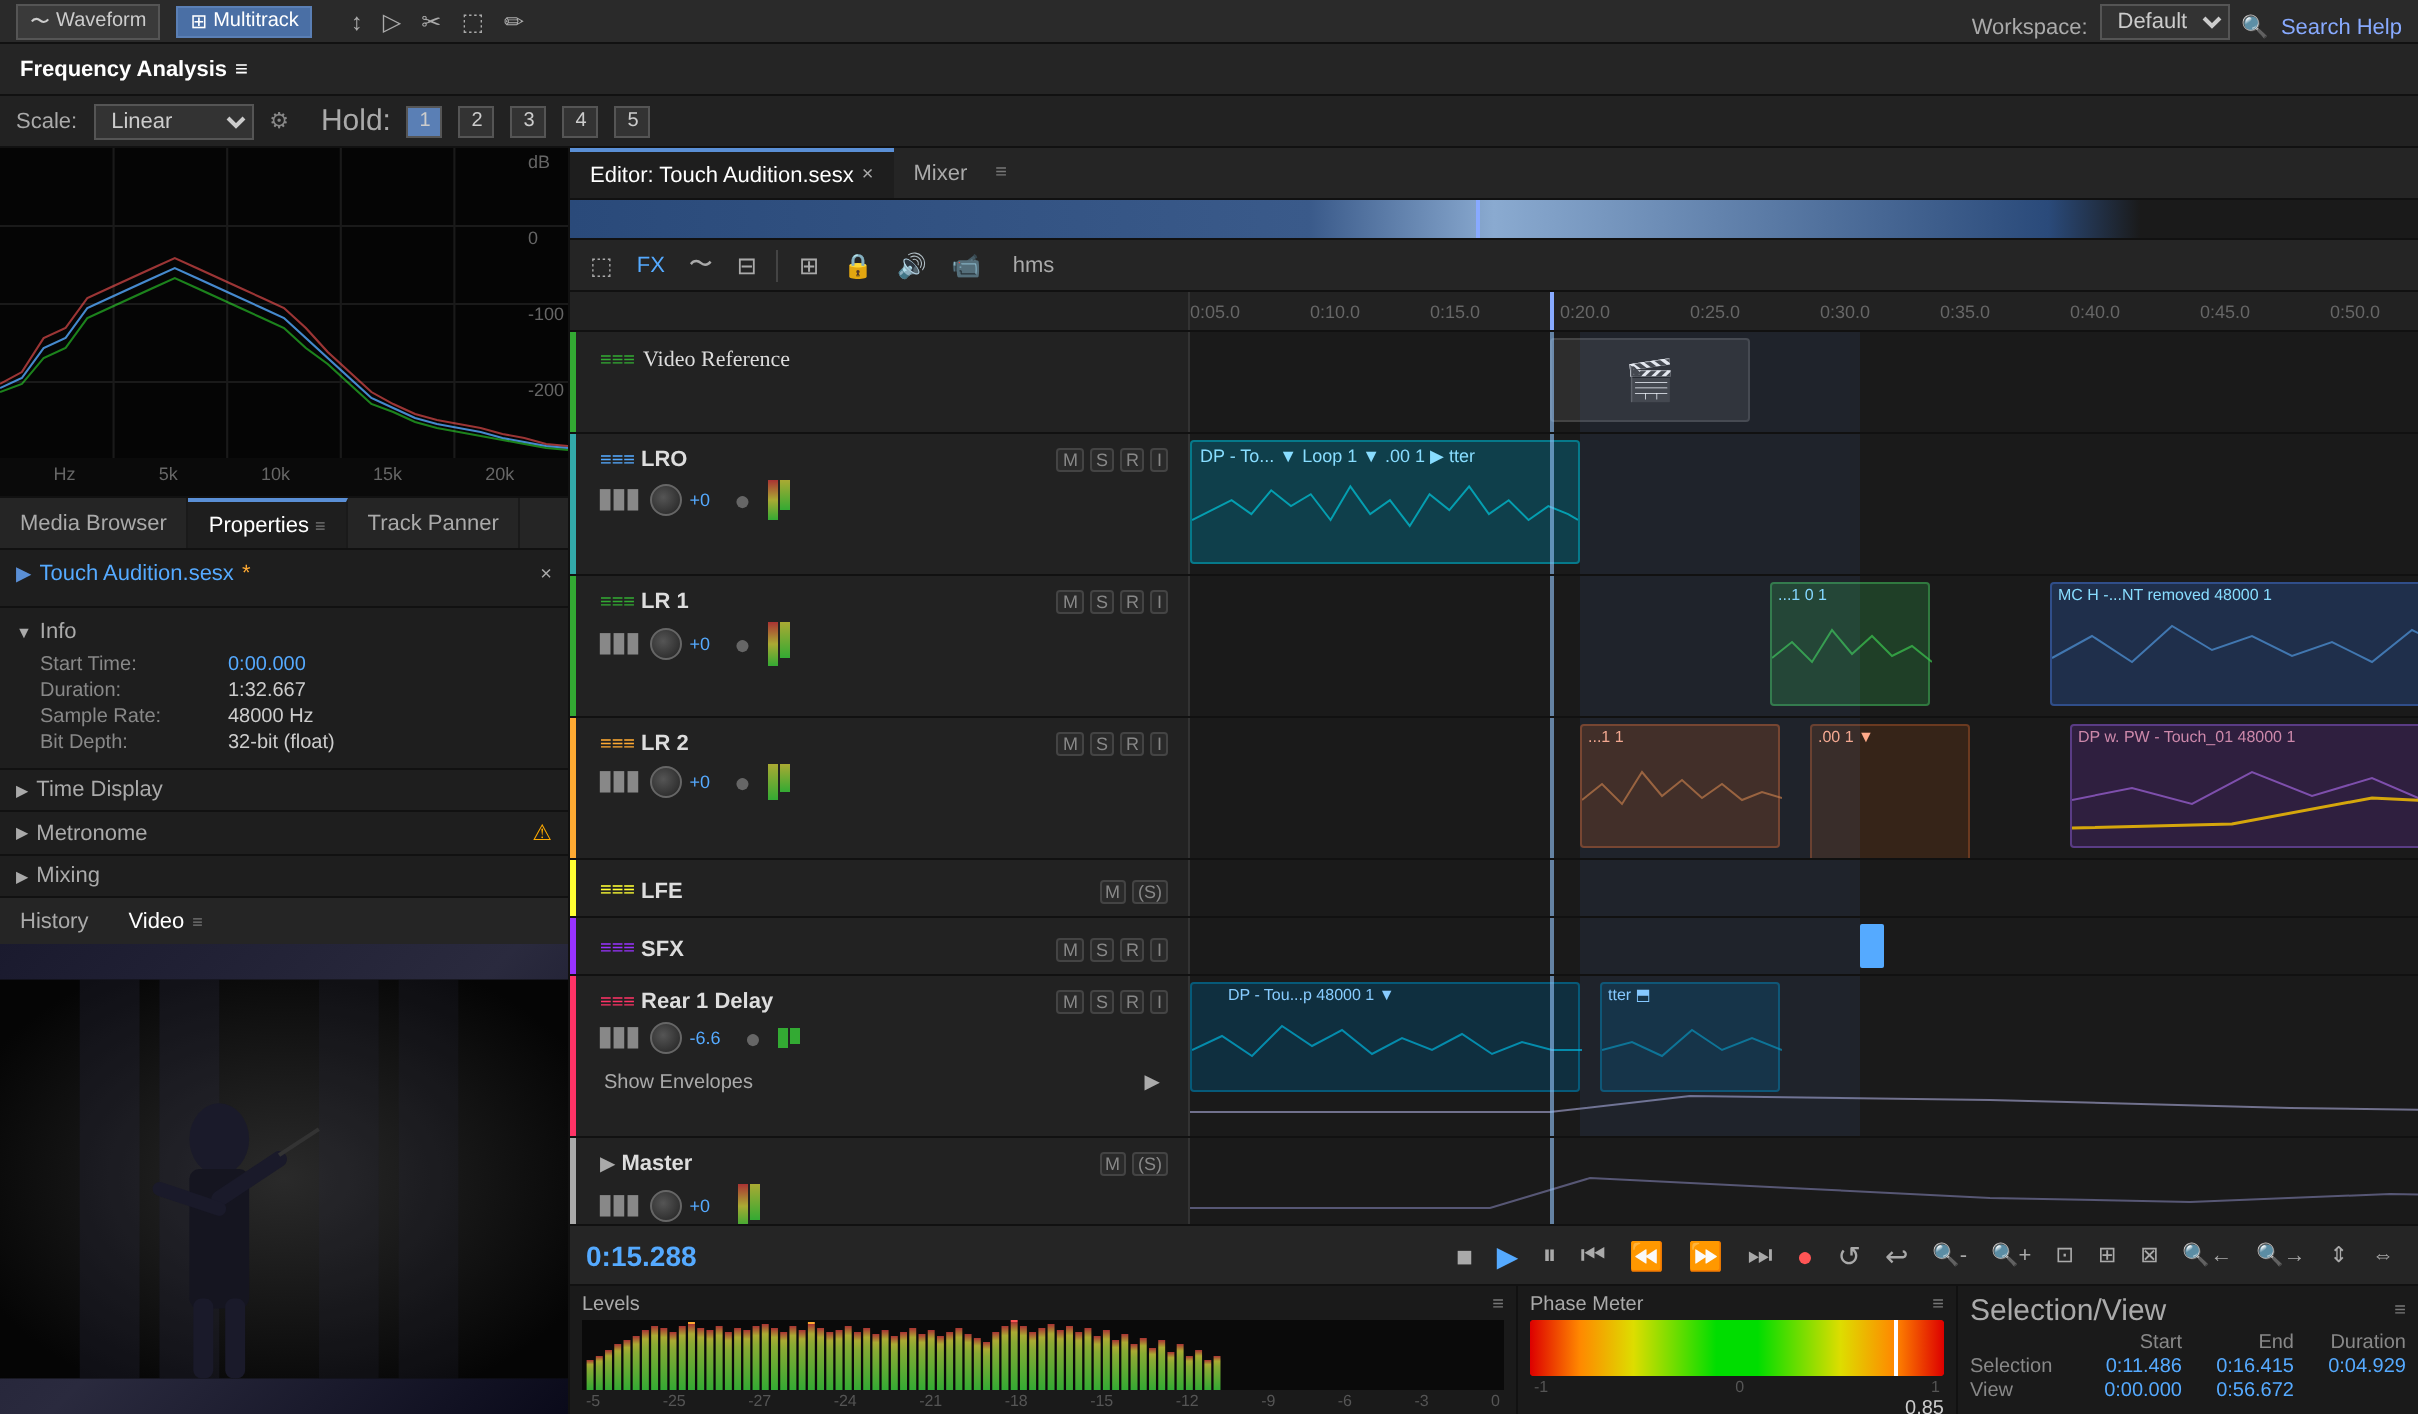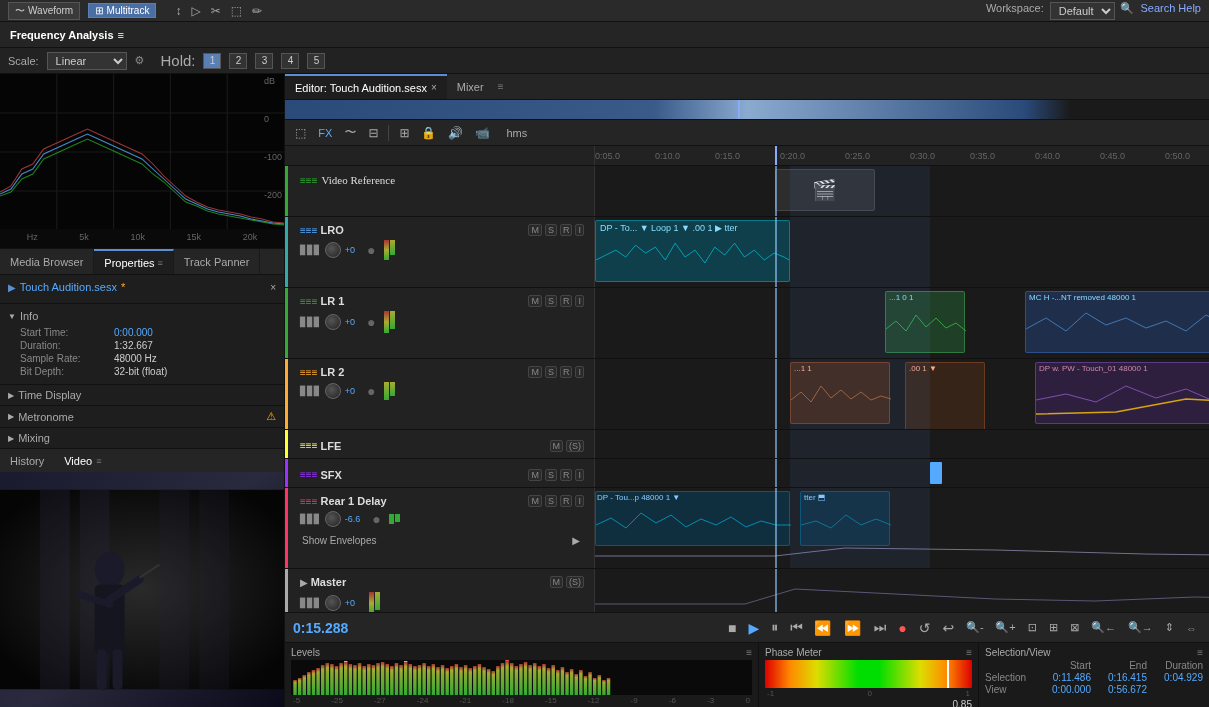--- a/index.html
+++ b/index.html
@@ -5,21 +5,21 @@
     * { margin: 0; padding: 0; box-sizing: border-box; }
     body { background: #1a1a1a; color: #ccc; font-family: 'Arial', sans-serif; font-size: 11px; width: 1209px; height: 707px; overflow: hidden; }
     
     
     .top-bar { display: flex; align-items: center; background: #2a2a2a; height: 22px; padding: 0 8px; border-bottom: 1px solid #111; }
     .top-bar-app { display: flex; align-items: center; gap: 8px; }
     .waveform-btn { background: #3a3a3a; border: 1px solid #555; color: #ccc; padding: 1px 6px; font-size: 10px; cursor: pointer; display: flex; align-items: center; gap: 3px; }
     .multitrack-btn { background: #4a6fa5; border: 1px solid #5a7fb5; color: #fff; padding: 1px 6px; font-size: 10px; cursor: pointer; display: flex; align-items: center; gap: 3px; }
     .top-bar-tools { display: flex; gap: 4px; margin-left: 8px; }
     .tool-icon { color: #aaa; font-size: 12px; cursor: pointer; padding: 1px 3px; }
-    .workspace-area { margin-left: auto; display: flex; align-items: flex-start; gap: 6px; font-size: 11px; color: #aaa; }
+    .workspace-area { margin-left: auto; display: flex; align-items: flex-end; gap: 6px; font-size: 11px; color: #aaa; }
     .workspace-select { background: #333; border: 1px solid #555; color: #ccc; font-size: 11px; padding: 1px 4px; }
     
     
     .panel-tabs-bar { display: flex; align-items: center; background: #252525; height: 26px; border-bottom: 1px solid #111; }
     .panel-freq-title { padding: 4px 10px; color: #fff; font-size: 11px; font-weight: bold; display: flex; align-items: center; gap: 4px; }
     
     
     .scale-bar { display: flex; align-items: center; background: #222; height: 26px; padding: 0 8px; gap: 8px; border-bottom: 1px solid #111; }
     .scale-label { color: #aaa; font-size: 11px; }
     .scale-select { background: #333; border: 1px solid #555; color: #ccc; font-size: 11px; padding: 1px 4px; width: 80px; }
@@ -137,21 +137,21 @@
     
     .phase-meter-panel { width: 220px; padding: 4px 6px; border-right: 1px solid #111; flex-shrink: 0; }
     .phase-bar { height: 30px; background: linear-gradient(to right, #f00, #fa0, #ff0, #0f0, #0f0, #ff0, #fa0, #f00); border-radius: 2px; position: relative; }
     .phase-needle { position: absolute; top: 0; width: 2px; background: #fff; height: 100%; }
     .phase-labels { display: flex; justify-content: space-between; padding: 1px 2px; }
     .phase-label { color: #555; font-size: 8px; }
     .phase-val { color: #ccc; font-size: 10px; text-align: right; }
     
     .selection-view-panel { width: 230px; padding: 4px 6px; flex-shrink: 0; }
     .sv-header { display: flex; align-items: center; justify-content: space-between; margin-bottom: 2px; }
-    .sv-title { color: #aaa; font-size: 10px; }
+    .sv-title { color: #aaa; font-size: 15px; }
     .sv-row { display: flex; gap: 4px; margin-bottom: 1px; }
     .sv-row-label { color: #888; font-size: 10px; min-width: 50px; }
     .sv-row-val { color: #5af; font-size: 10px; flex: 1; text-align: right; }
     .sv-col-header { color: #888; font-size: 10px; flex: 1; text-align: right; }
     
     
     ::-webkit-scrollbar { width: 6px; height: 6px; }
     ::-webkit-scrollbar-track { background: #1a1a1a; }
     ::-webkit-scrollbar-thumb { background: #444; border-radius: 3px; }
     
@@ -641,21 +641,21 @@
                 </div>
               </div>
 
               <div class="show-envelopes" style="margin-top:4px;">
                 <span>Show Envelopes</span>
                 <span>▶</span>
               </div>
             </div>
             <div style="flex:1;height:80px;background:#1a1a1a;position:relative;overflow:hidden;">
               <div style="position:absolute;left:0;top:3px;width:195px;height:55px;background:rgba(0,80,120,0.4);border:1px solid rgba(0,120,160,0.6);border-radius:2px;">
-                <div style="padding:1px 1px;font-size:8px;color:#8cf;">DP - Tou...p 48000 1 ▼</div>
+                <div style="padding:1px 18px;font-size:8px;color:#8cf;">DP - Tou...p 48000 1 ▼</div>
                 <svg width="195" height="45">
                   <polyline points="0,22 15,15 30,25 45,10 60,20 75,12 90,24 105,16 120,22 135,14 150,24 165,18 180,22 195,22" fill="none" stroke="rgba(0,180,220,0.7)" stroke-width="1"></polyline>
                 </svg>
               </div>
               <div style="position:absolute;left:205px;top:3px;width:90px;height:55px;background:rgba(0,80,120,0.35);border:1px solid rgba(0,120,160,0.5);border-radius:2px;">
                 <div style="padding:1px 3px;font-size:8px;color:#8cf;">tter ⬒</div>
                 <svg width="90" height="45">
                   <polyline points="0,22 15,18 30,25 45,12 60,22 75,16 90,22" fill="none" stroke="rgba(0,160,200,0.6)" stroke-width="1"></polyline>
                 </svg>
               </div>

